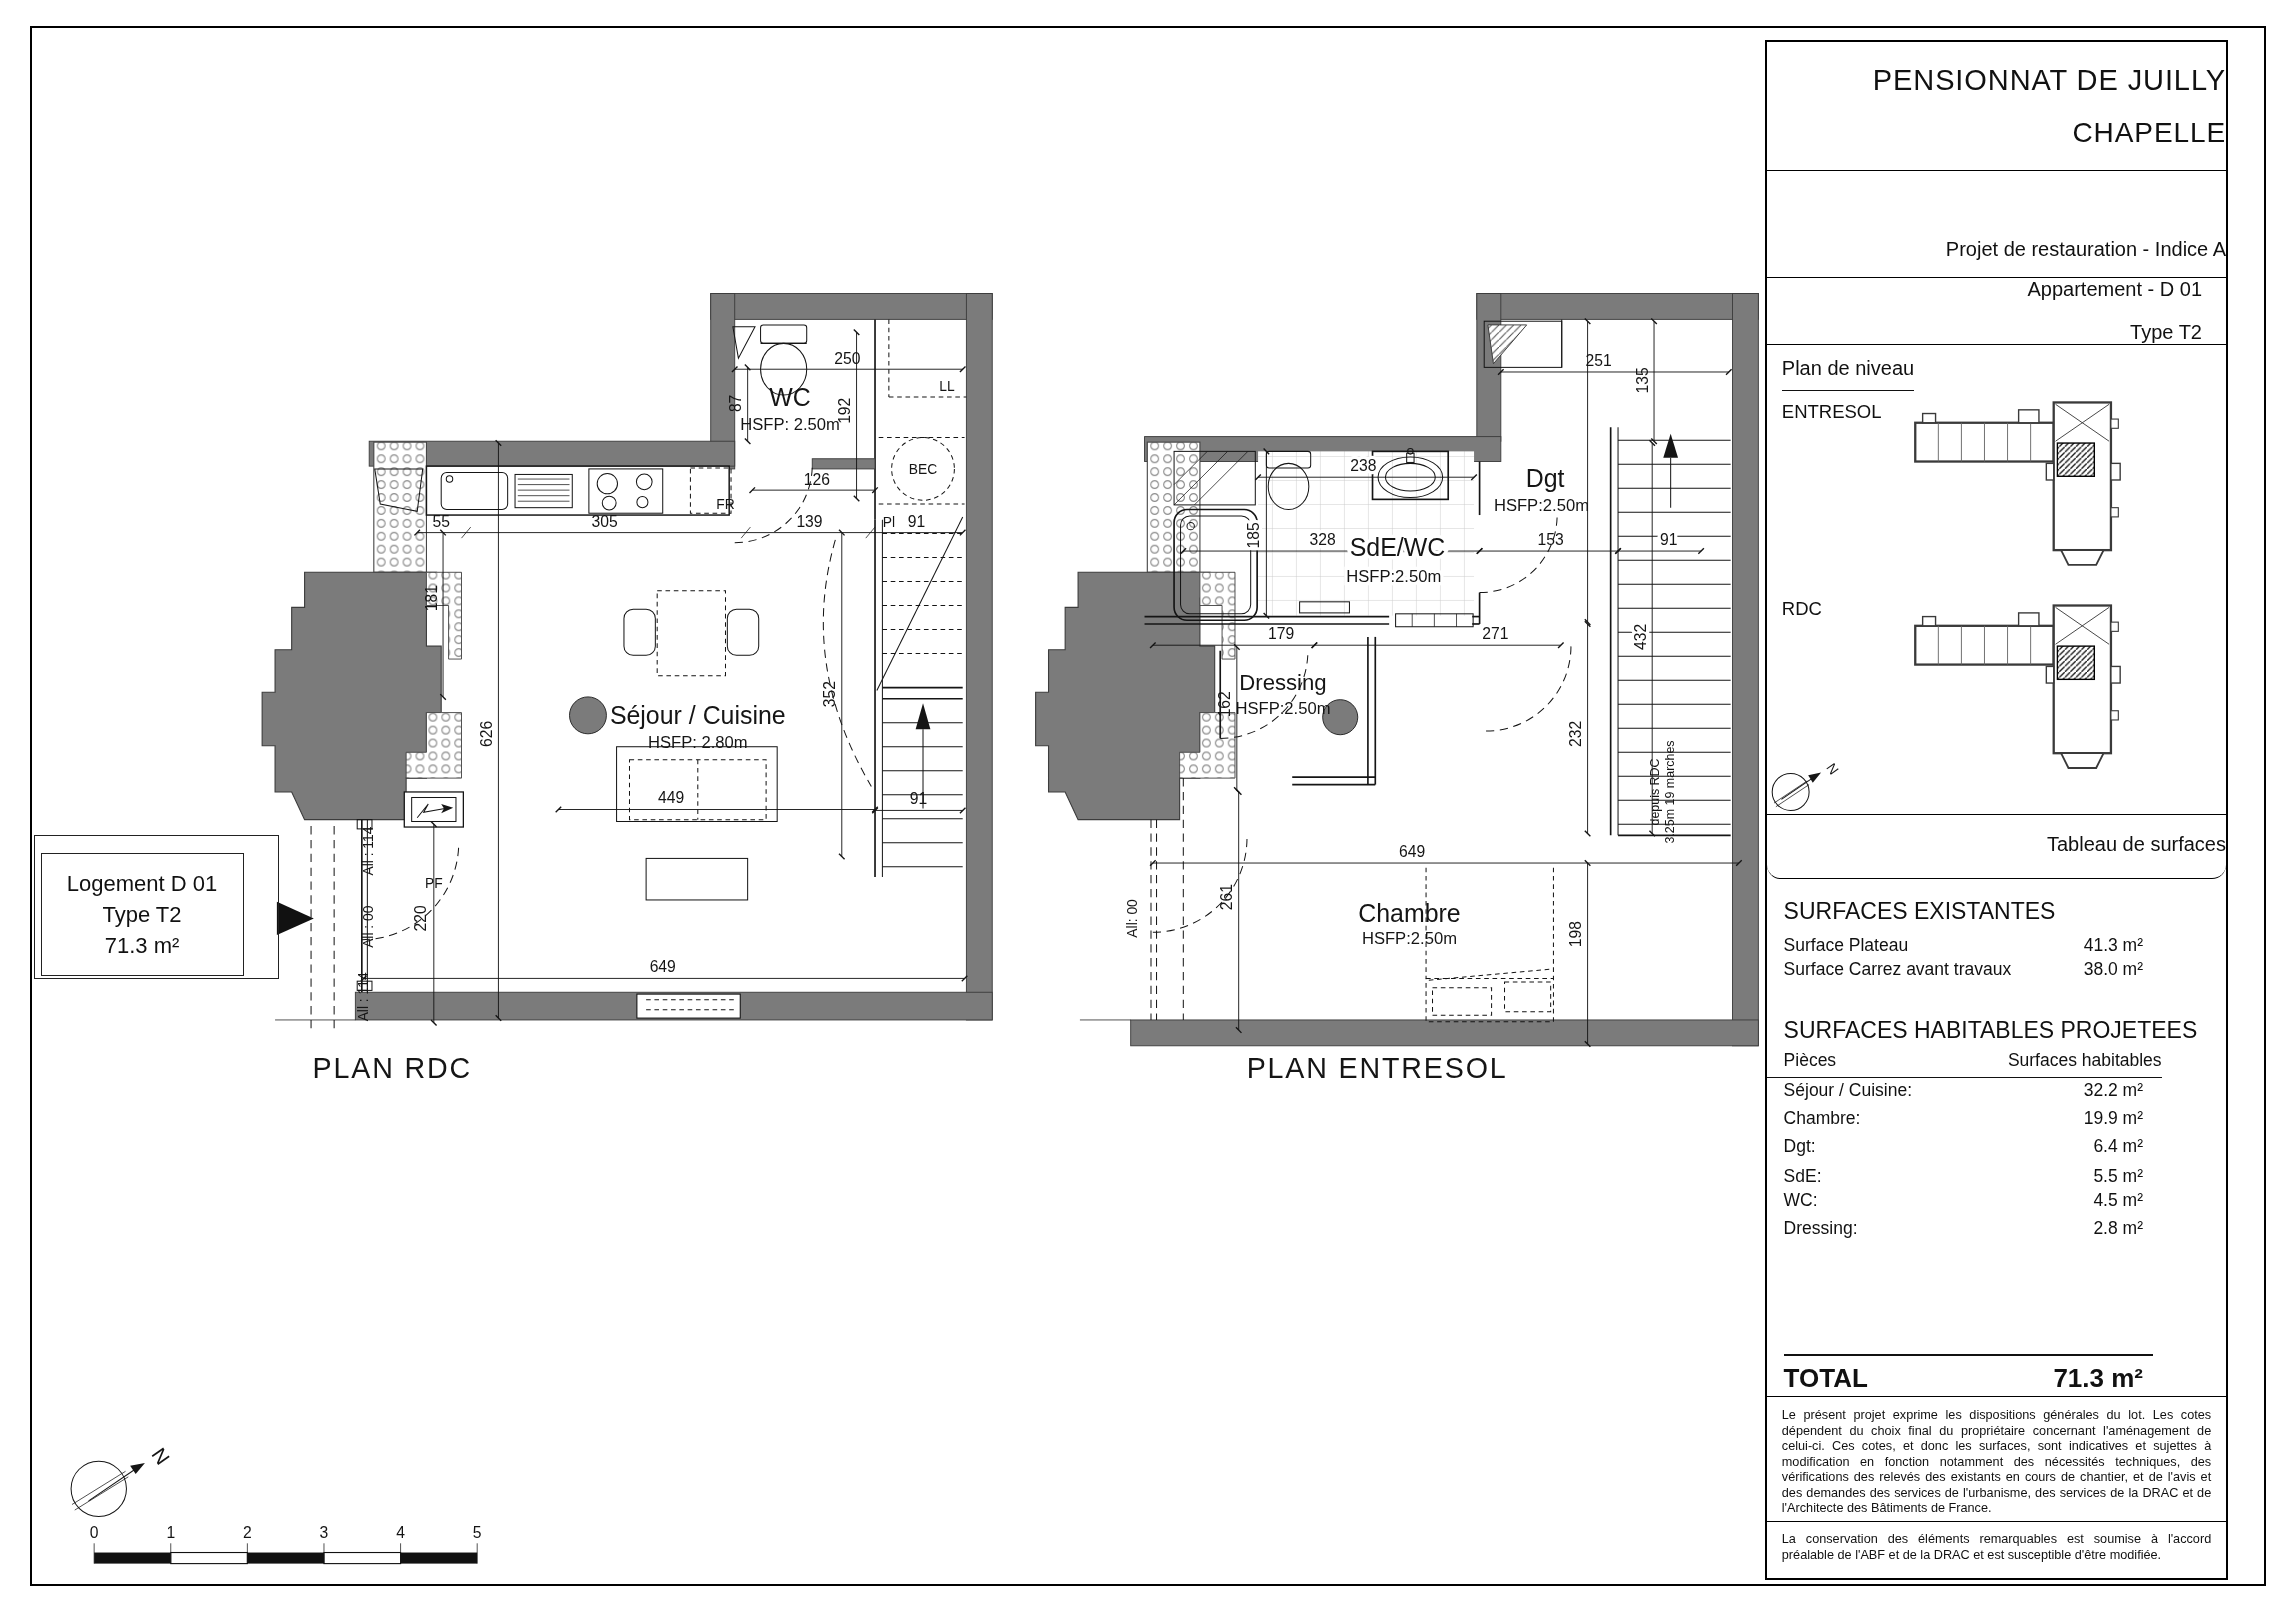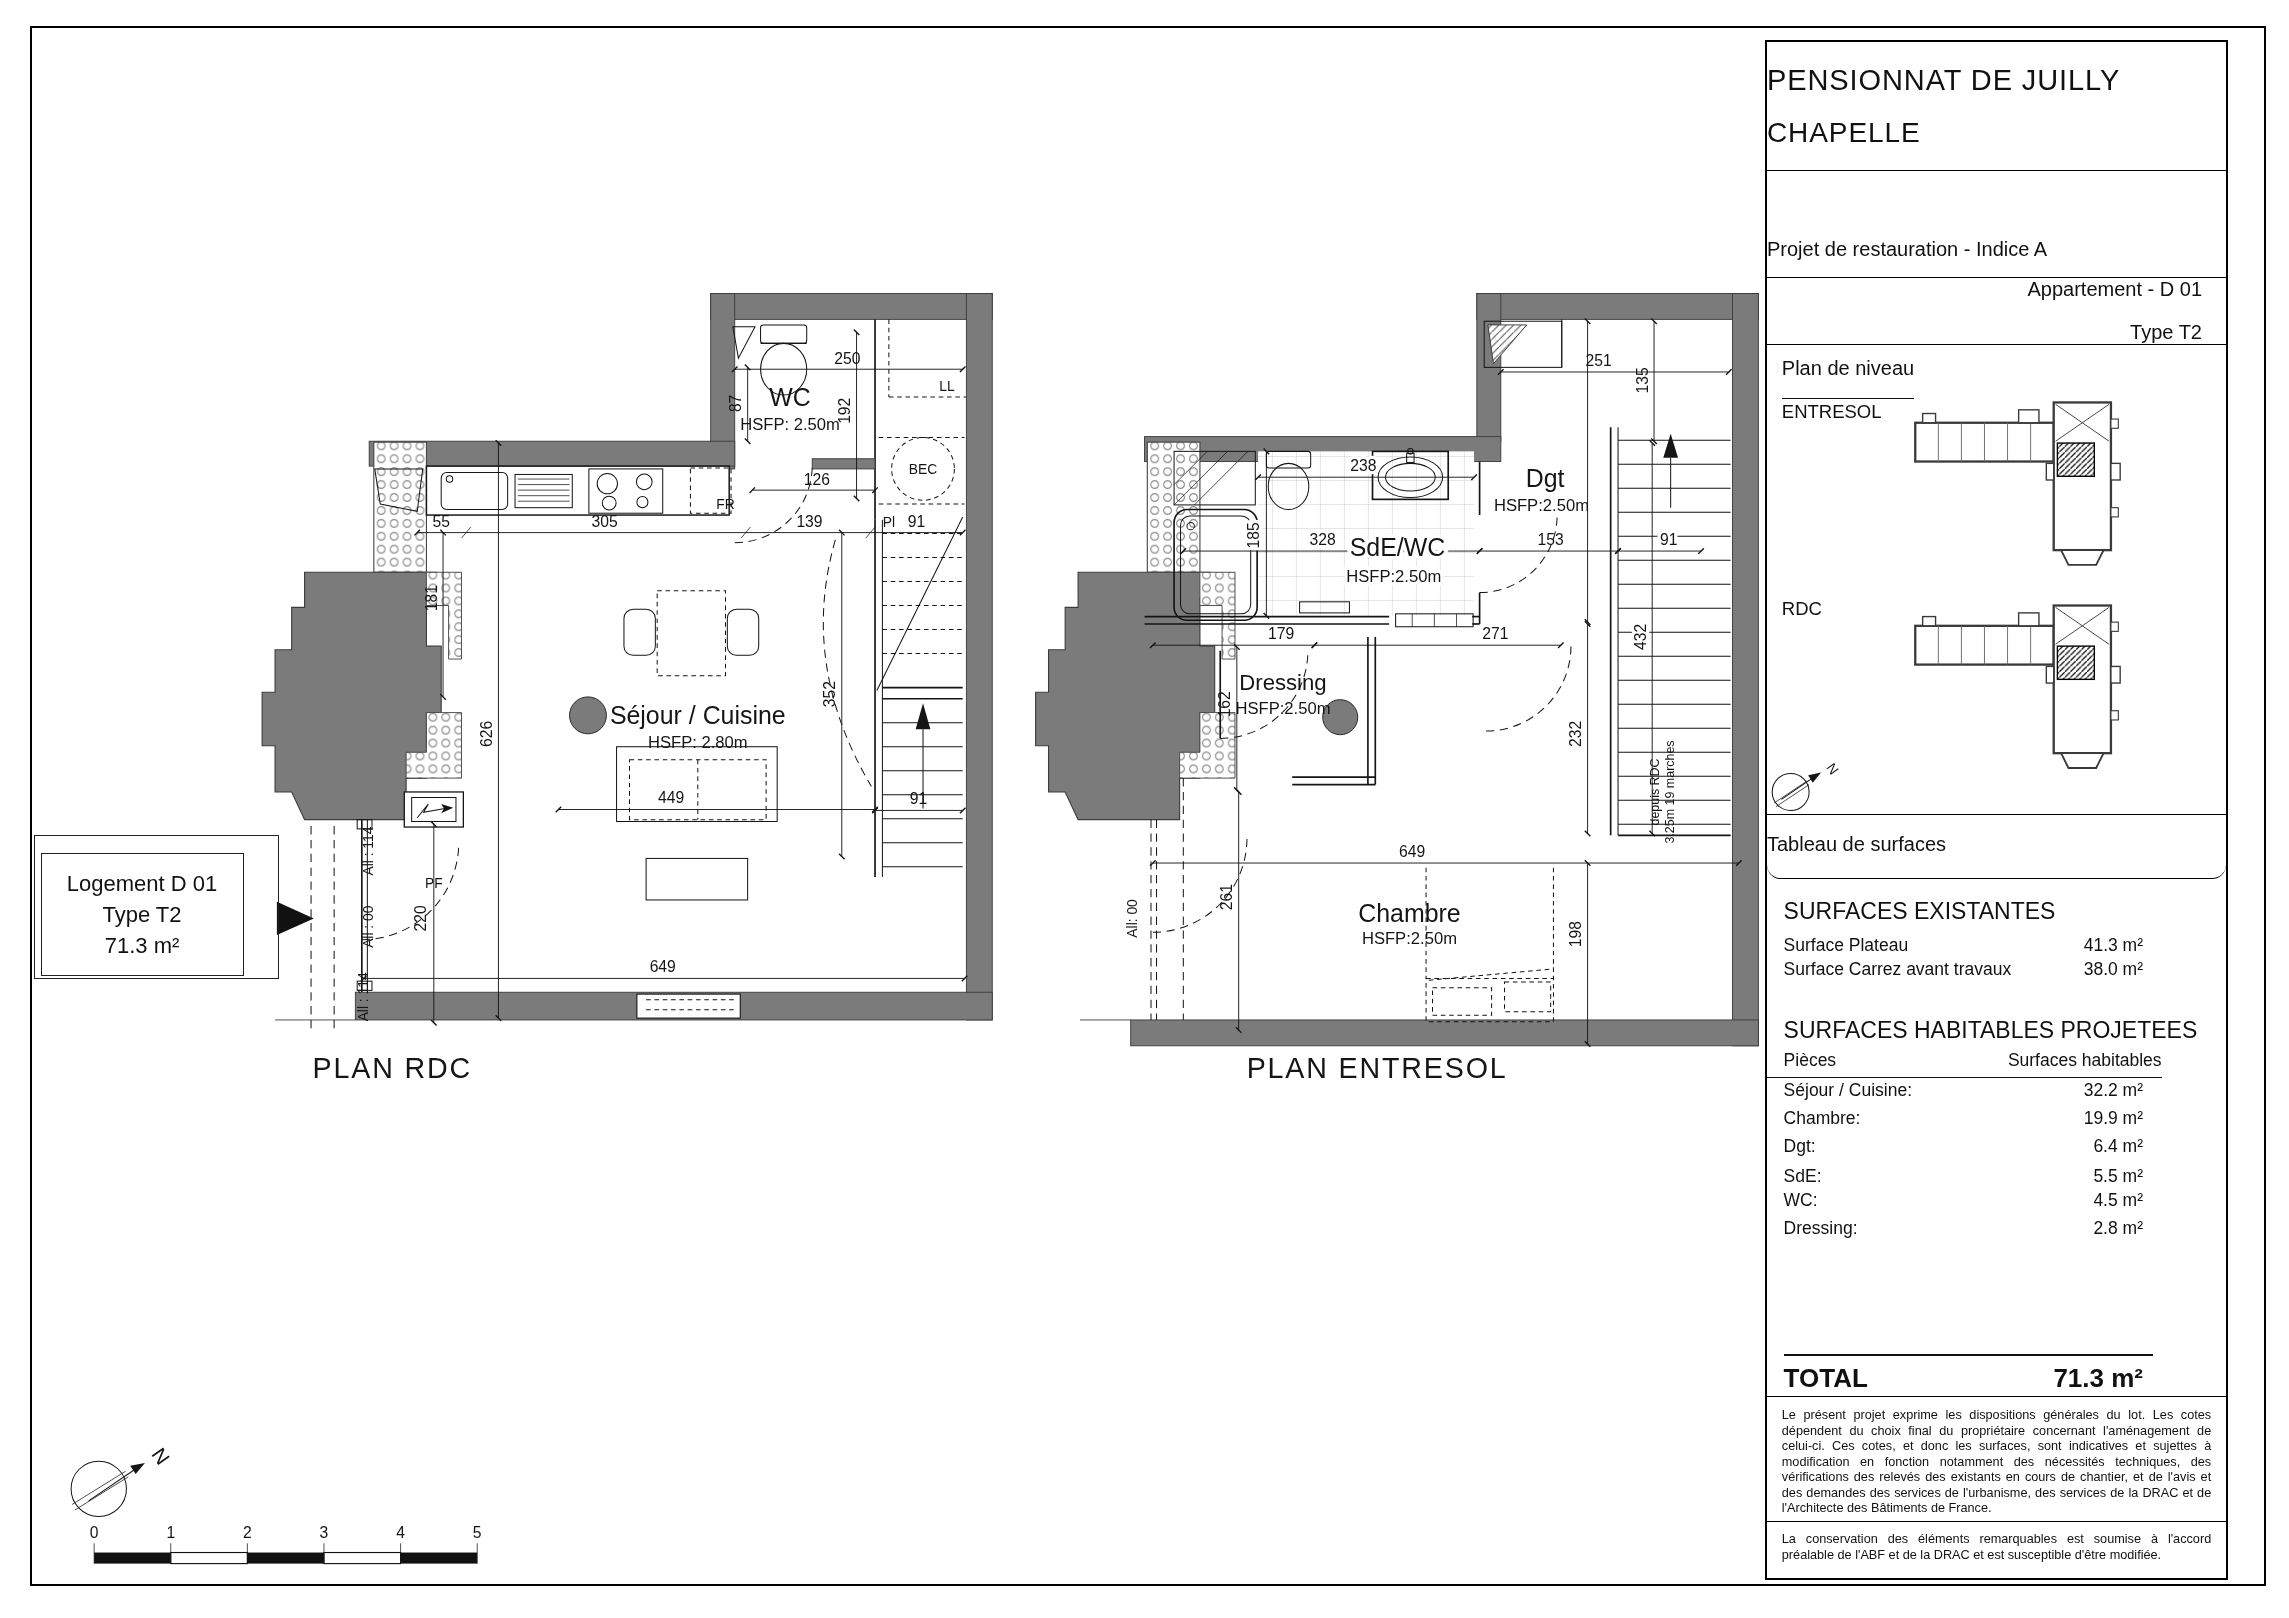--- a/index.html
+++ b/index.html
@@ -21,21 +21,21 @@
   .rm2{font-size:24px;text-anchor:middle;}
   .rs{font-size:18px;text-anchor:middle;}
   .pt{font-size:31px;text-anchor:middle;letter-spacing:2px;}
   .nt{font-size:13.5px;text-anchor:middle;}
   .cm{font-size:22px;text-anchor:middle;}
   .cm2{font-size:15px;text-anchor:middle;}
   .halo{stroke:#fff;stroke-width:7px;paint-order:stroke;}
   
   #titleblock{left:1765px;top:40px;width:463px;height:1540px;border:2.3px solid #000;background:transparent;}
   .tb-sec{position:absolute;left:0;right:0;box-sizing:border-box;border-bottom:1.8px solid #000;}
-  .center{text-align:left;}
+  .center{text-align:right;}
   .row-flex{display:flex;justify-content:space-between;align-items:flex-end;flex-direction:column;}
   .srow{position:absolute;left:0;right:0;display:flex;justify-content:space-between;
         padding:0 83px 0 16.6px;font-size:17.5px;}
   
   #legend{left:1241px;top:1364px;width:460px;height:196px;border:1.8px solid #000;}
   #legend .items{padding:3.7px 0 0 13px;font-size:19.4px;line-height:26px;white-space:pre;}
   
   #logement-outer{left:34px;top:835px;width:245px;height:144px;border:1.8px solid #222;}
   #logement-inner{left:42px;top:854px;width:203px;height:123px;border:1.8px solid #222;
       display:flex;flex-direction:column;justify-content:center;align-items:center;
@@ -466,21 +466,21 @@
     <div class="tb-sec center" style="top:0;height:129px;">
       <div style="font-size:29px;letter-spacing:0.9px;margin-top:22px;">PENSIONNAT DE JUILLY</div>
       <div style="font-size:28px;letter-spacing:0.9px;margin-top:20px;">CHAPELLE</div>
     </div>
     <div class="tb-sec center" style="top:180px;height:56px;font-size:20px;line-height:54px;">Projet de restauration - Indice A</div>
     <div class="tb-sec row-flex" style="top:236px;height:67px;padding:0 24px;font-size:20px;">
       <span>Appartement - D 01</span>
       <span>Type T2</span>
     </div>
     <div class="tb-sec" style="top:304px;height:469px;">
-      <div class="abs" style="left:14.8px;top:11px;font-size:20px;border-bottom:1.8px solid #111;padding-bottom:18px;">Plan de niveau</div>
+      <div class="abs" style="left:14.8px;top:11px;font-size:20px;border-bottom:1.8px solid #111;padding-bottom:10px;">Plan de niveau</div>
       <div class="abs" style="left:14.8px;top:55px;font-size:18.5px;">ENTRESOL</div>
       <div class="abs" style="left:14.8px;top:252px;font-size:18.5px;">RDC</div>
     </div>
     <div class="tb-sec center" style="top:772px;height:65px;font-size:20px;line-height:61px;border-radius:14px;">Tableau de surfaces</div>
     <div class="abs" style="top:837px;left:0;right:0;bottom:0;">
       <div class="abs" style="left:16.6px;top:18.5px;font-size:23px;">SURFACES EXISTANTES</div>
       <div class="srow" style="top:56px;">
         <span>Surface Plateau</span>
         <span>41.3 m²</span>
       </div>

